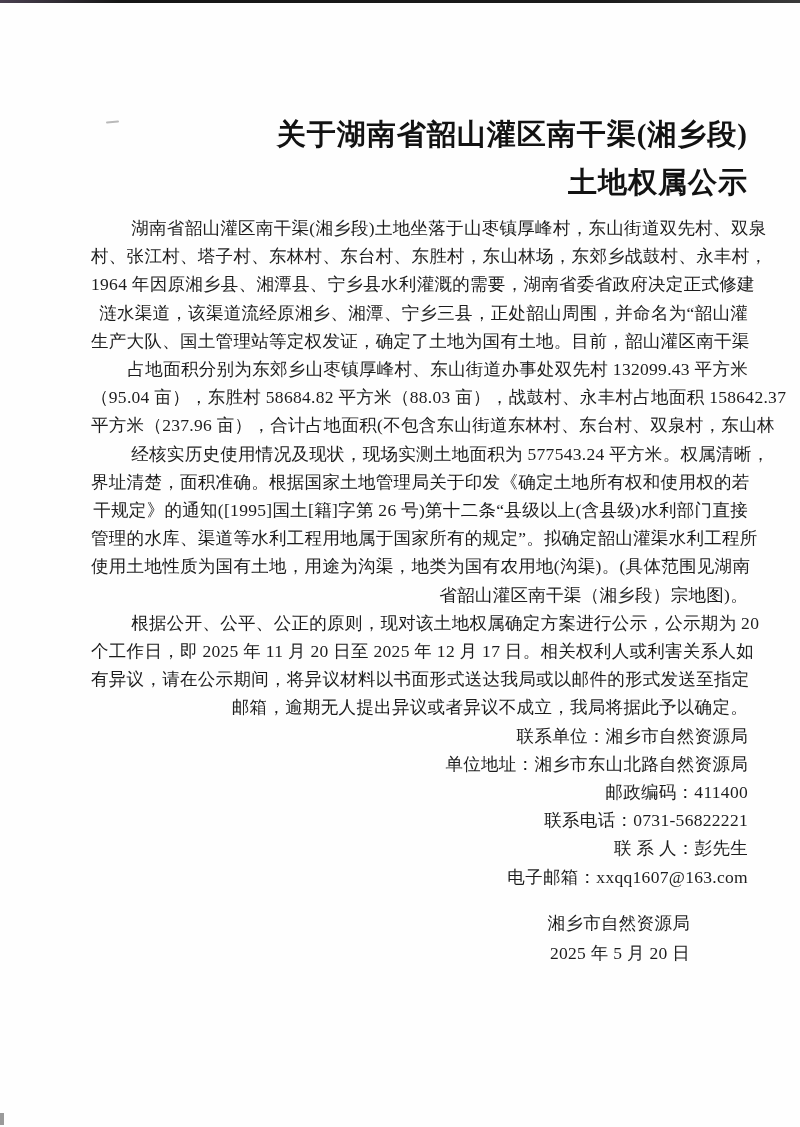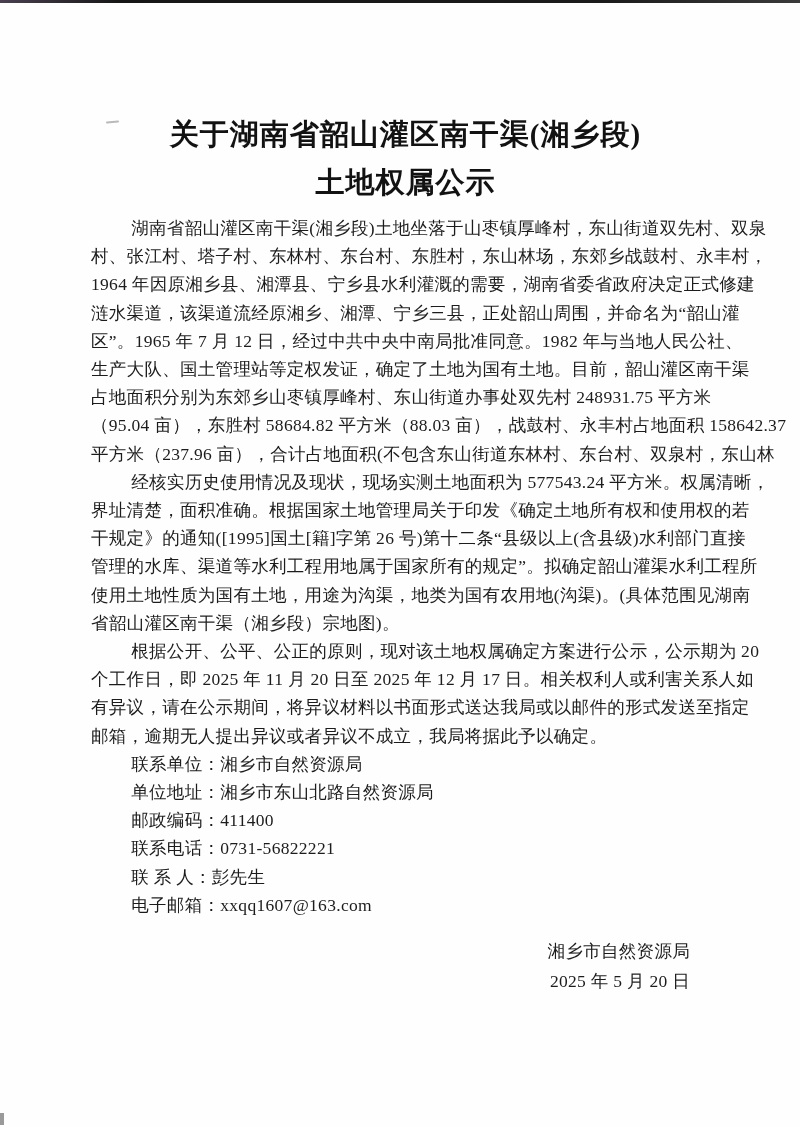--- a/index.html
+++ b/index.html
@@ -1,15 +1,15 @@
 <!DOCTYPE html>
 <html><head>
 <meta charset="utf-8">
 <style>
-  * { margin: 0; padding: 0; box-sizing: border-box; }
+  * { margin: 0; padding: 0; box-sizing: border-box; text-align: right; }
   html, body {
     width: 800px; height: 1127px;
     background: #ffffff;
     font-family: "Liberation Serif", "DejaVu Serif", serif;
     position: relative;
     overflow: hidden;
   }
   .page {
     position: absolute;
     inset: 0;
@@ -84,23 +84,22 @@
       <div>土地权属公示</div>
     </div>
 
     <div class="body-text">
 
       <div class="para">
           <div class="line">湖南省韶山灌区南干渠(湘乡段)土地坐落于山枣镇厚峰村，东山街道双先村、双泉</div>
           <div class="line">村、张江村、塔子村、东林村、东台村、东胜村，东山林场，东郊乡战鼓村、永丰村，</div>
           <div class="line">1964 年因原湘乡县、湘潭县、宁乡县水利灌溉的需要，湖南省委省政府决定正式修建</div>
           <div class="line">涟水渠道，该渠道流经原湘乡、湘潭、宁乡三县，正处韶山周围，并命名为“韶山灌</div>
-          <div class="line">区”。1965 年 7 月 12 日，经过中共中央中南局批准同意。1982 年与当地人民公社、</div>
           <div class="line">生产大队、国土管理站等定权发证，确定了土地为国有土地。目前，韶山灌区南干渠</div>
-          <div class="line">占地面积分别为东郊乡山枣镇厚峰村、东山街道办事处双先村 248931.75 平方米</div>
+          <div class="line">占地面积分别为东郊乡山枣镇厚峰村、东山街道办事处双先村 132099.43 平方米</div>
           <div class="line">（95.04 亩），东胜村 58684.82 平方米（88.03 亩），战鼓村、永丰村占地面积 158642.37</div>
           <div class="line">平方米（237.96 亩），合计占地面积(不包含东山街道东林村、东台村、双泉村，东山林</div>
         </div>
 
       <div class="para">
           <div class="line">经核实历史使用情况及现状，现场实测土地面积为 577543.24 平方米。权属清晰，</div>
           <div class="line">界址清楚，面积准确。根据国家土地管理局关于印发《确定土地所有权和使用权的若</div>
           <div class="line">干规定》的通知([1995]国土[籍]字第 26 号)第十二条“县级以上(含县级)水利部门直接</div>
           <div class="line">管理的水库、渠道等水利工程用地属于国家所有的规定”。拟确定韶山灌渠水利工程所</div>
           <div class="line">使用土地性质为国有土地，用途为沟渠，地类为国有农用地(沟渠)。(具体范围见湖南</div>

